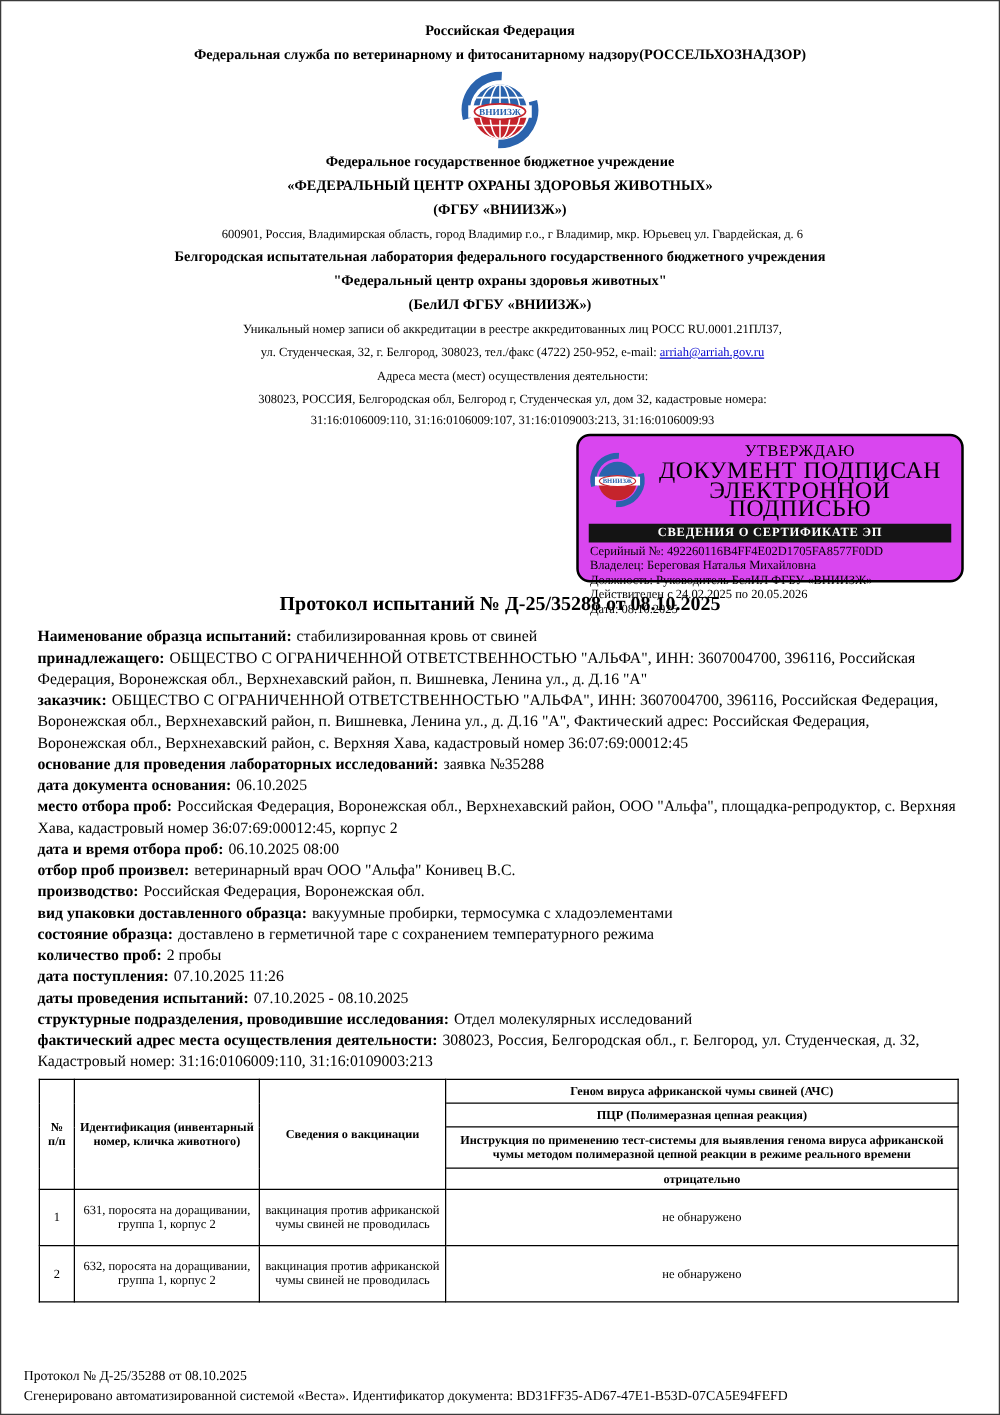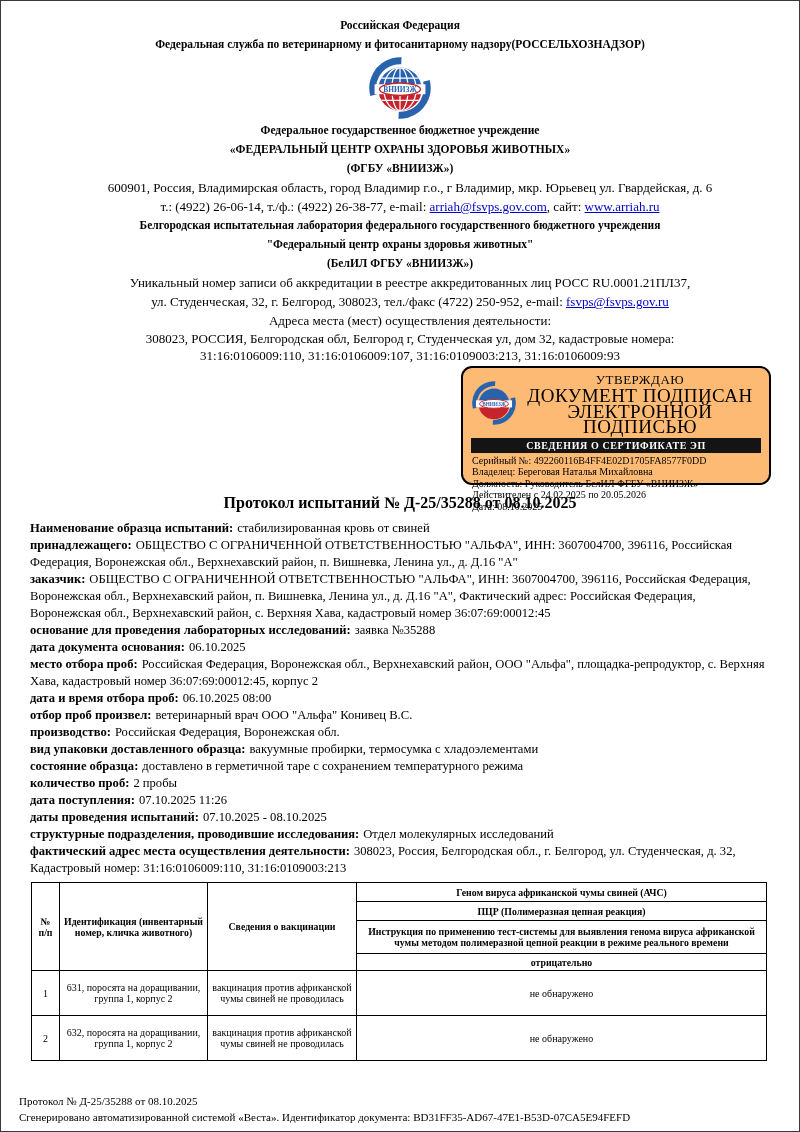--- a/index.html
+++ b/index.html
@@ -4,28 +4,28 @@
 <style>
   * { box-sizing: border-box; }
   html,body { margin:0; padding:0; }
   body {
     width:800px; height:1132px; position:relative; overflow:hidden;
     background:#ffffff; color:#000;
     font-family:"Liberation Serif", serif;
     border:1px solid #3a3a3a;
   }
   .center { text-align:center; }
-  .hdr { font-size:13px; line-height:19px;padding-left:20px; }
+  .hdr { font-size:10px; line-height:19px;padding-left:20px; }
   .hdr-b { font-size:11.5px; line-height:19px; font-weight:bold; }
   a.link { color:#0000cc; text-decoration:underline; }
   .logo-wrap { margin:3px auto 2px auto; width:64px; height:62px; }
   .stamp-zone { position:relative; height:126px; }
   .stamp {
     position:absolute; top:2px; right:28px; width:310px; height:119px;
-    border:2px solid #000; border-radius:11px; background:#fdba74;
+    border:2px solid #000; border-radius:11px; background:#d946ef;
     padding:4px 6px 3px 6px;
   }
   .stamp-top { display:flex; align-items:center; }
   .stamp-logo { width:46px; height:44px; flex:0 0 46px; margin-left:2px; }
   .stamp-texts { flex:1; text-align:center; }
   .stamp-approve { font-size:13px; letter-spacing:0.5px; }
   .stamp-signed { font-size:19px; line-height:15.5px; letter-spacing:0.5px; }
   .stamp-bar {
     margin:3px 2px 2px 2px; background:#141414; color:#fff;
     font-size:10px; font-weight:bold; letter-spacing:0.6px;
@@ -84,26 +84,25 @@
       <rect x="9" y="44" width="82" height="16" fill="#fff"></rect>
       <ellipse cx="50" cy="52" rx="33" ry="10" fill="#fff" stroke="#c5242c" stroke-width="2.2"></ellipse>
       <text x="50" y="56" text-anchor="middle" font-size="12" font-weight="bold" fill="#2a63ad">ВНИИЗЖ</text>
     </svg>
   </div>
 
   <div class="hdr-b">Федеральное государственное бюджетное учреждение</div>
   <div class="hdr-b">«ФЕДЕРАЛЬНЫЙ ЦЕНТР ОХРАНЫ ЗДОРОВЬЯ ЖИВОТНЫХ»</div>
   <div class="hdr-b">(ФГБУ «ВНИИЗЖ»)</div>
   <div class="hdr">600901, Россия, Владимирская область, город Владимир г.о., г Владимир, мкр. Юрьевец ул. Гвардейская, д. 6</div>
-  <div class="hdr"><span>т.: (4922) 26-06-14, т./ф.: (4922) 26-38-77, e-mail: </span><a class="link" href="#">arriah@fsvps.gov.com</a><span>, сайт: </span><a class="link" href="#">www.arriah.ru</a></div>
   <div class="hdr-b">Белгородская испытательная лаборатория федерального государственного бюджетного учреждения</div>
   <div class="hdr-b">"Федеральный центр охраны здоровья животных"</div>
   <div class="hdr-b">(БелИЛ ФГБУ «ВНИИЗЖ»)</div>
   <div class="hdr">Уникальный номер записи об аккредитации в реестре аккредитованных лиц РОСС RU.0001.21ПЛ37,</div>
-  <div class="hdr"><span>ул. Студенческая, 32, г. Белгород, 308023, тел./факс (4722) 250-952, e-mail: </span><a class="link" href="#">fsvps@fsvps.gov.ru</a></div>
+  <div class="hdr"><span>ул. Студенческая, 32, г. Белгород, 308023, тел./факс (4722) 250-952, e-mail: </span><a class="link" href="#">arriah@arriah.gov.ru</a></div>
   <div class="hdr">Адреса места (мест) осуществления деятельности:</div>
   <div class="hdr" style="line-height:17px;">308023, РОССИЯ, Белгородская обл, Белгород г, Студенческая ул, дом 32, кадастровые номера:</div>
   <div class="hdr" style="line-height:17px;">31:16:0106009:110, 31:16:0106009:107, 31:16:0109003:213, 31:16:0106009:93</div>
 </div>
 
 <div class="stamp-zone">
   <div class="stamp">
     <div class="stamp-top">
       <div class="stamp-logo">
         <svg viewBox="0 0 100 100" width="46" height="44" aria-hidden="true">

